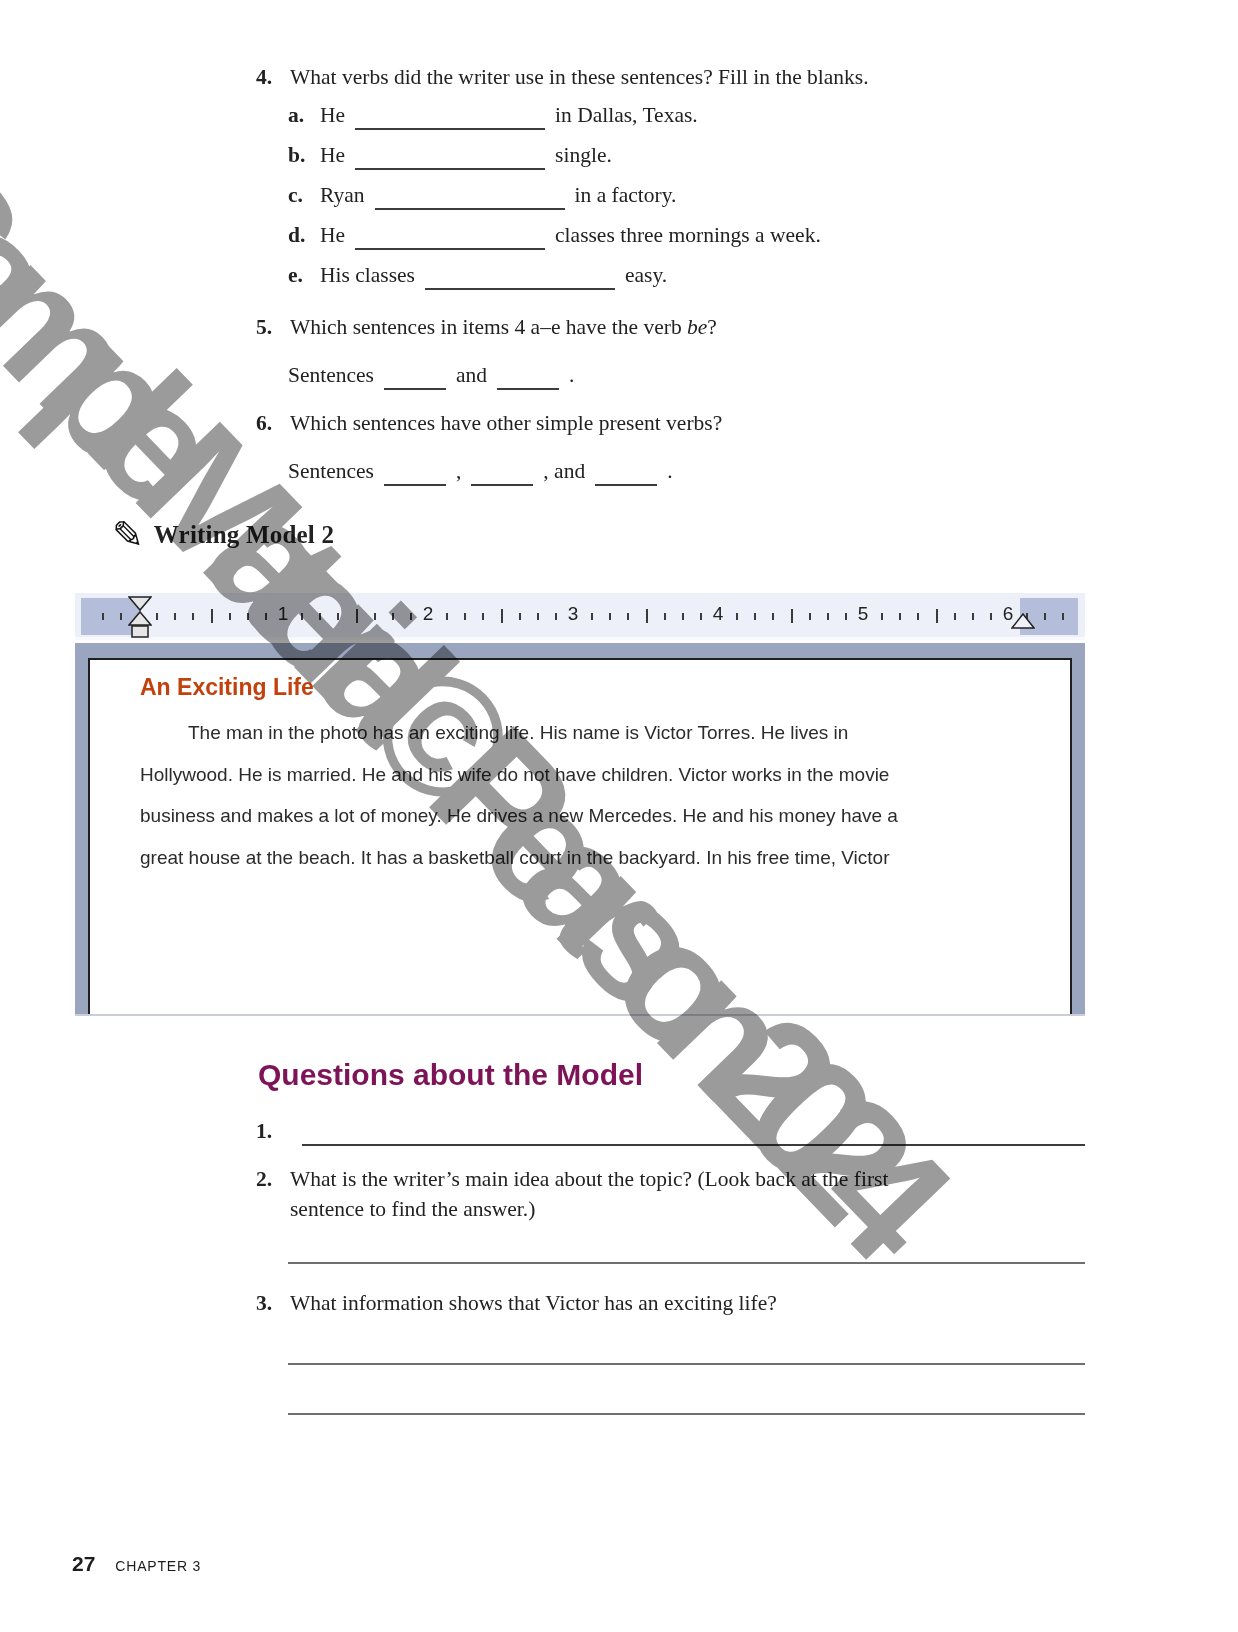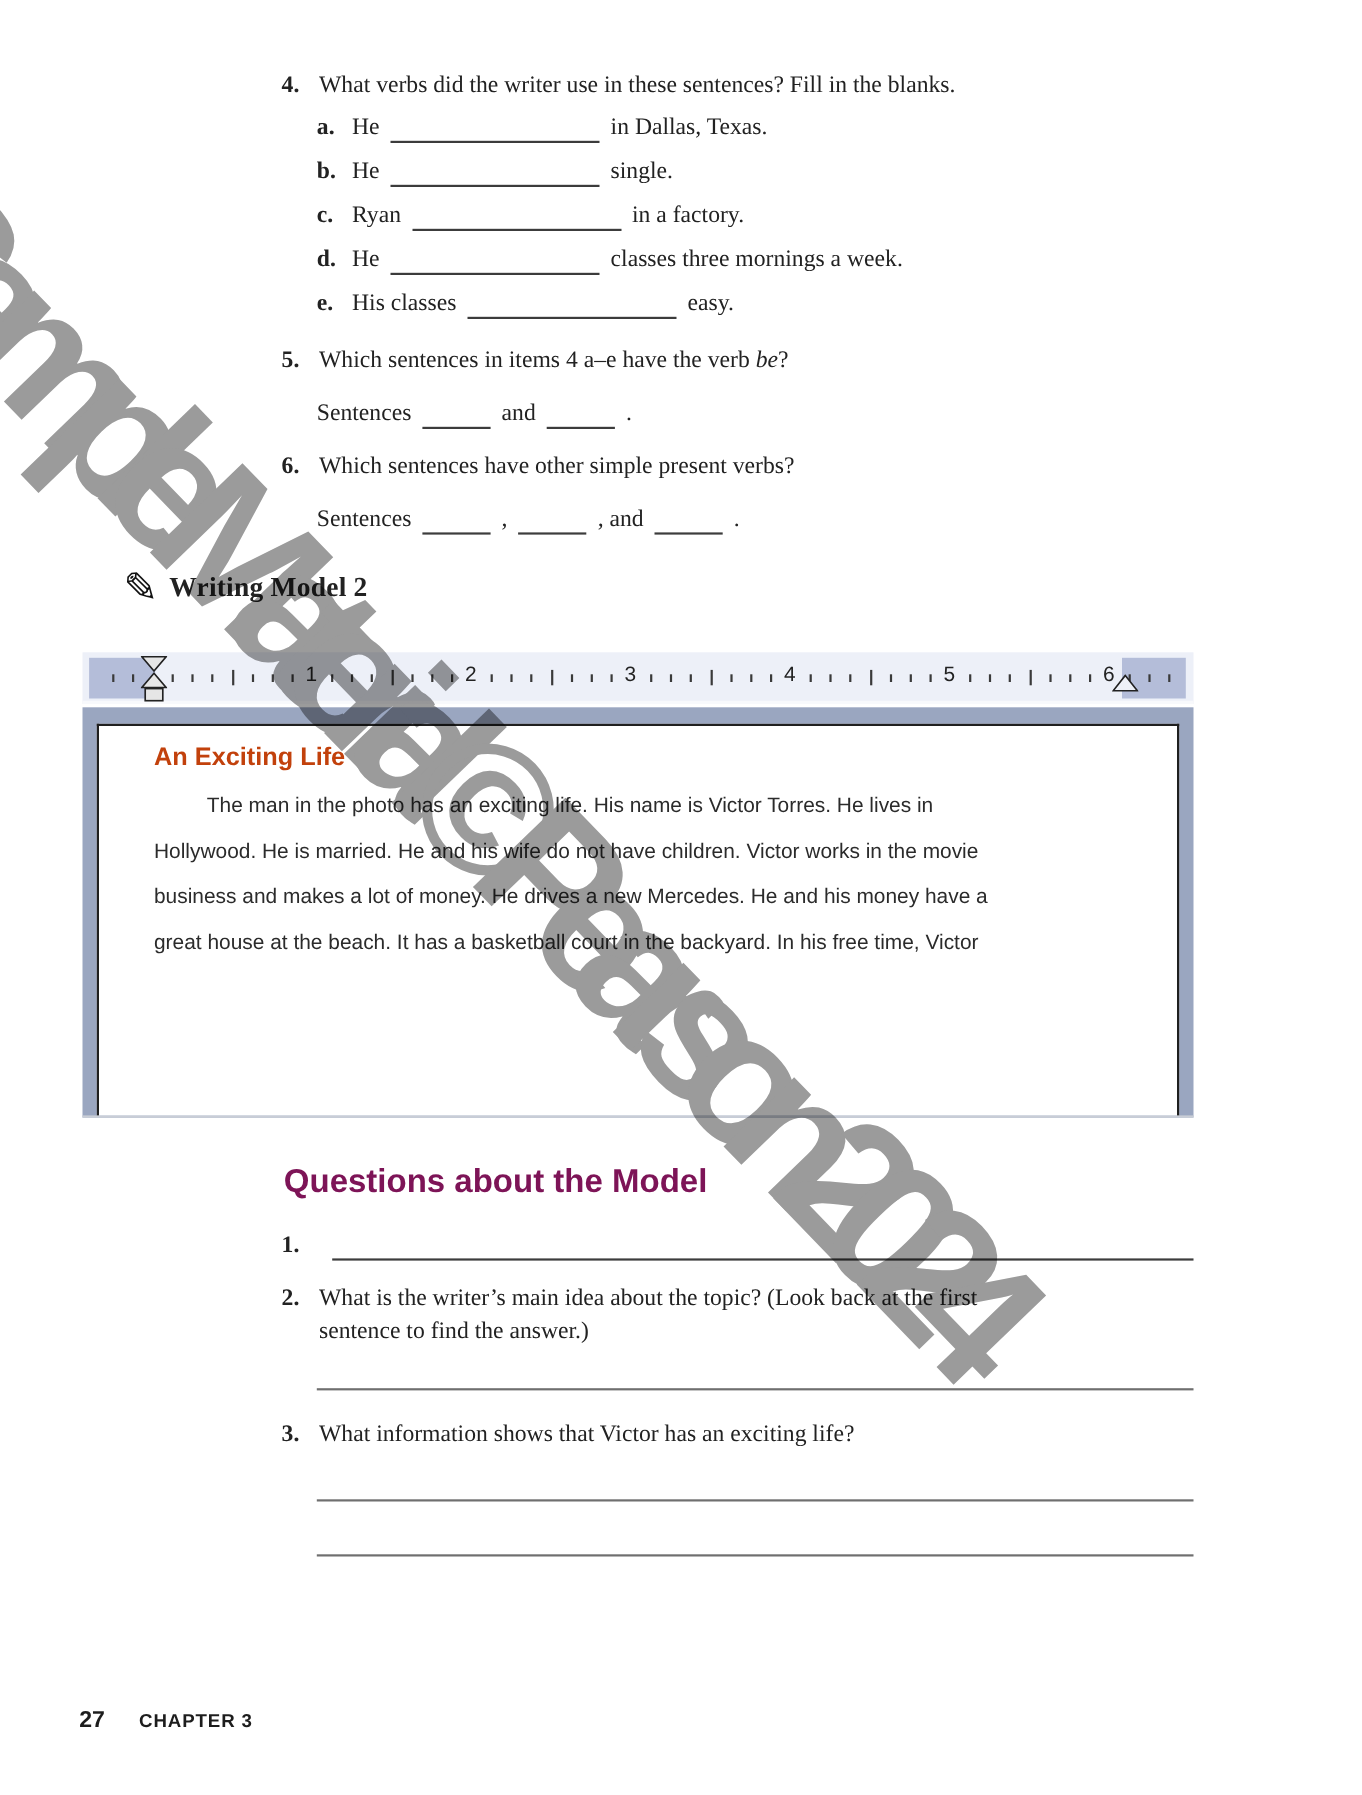--- a/index.html
+++ b/index.html
@@ -77,21 +77,21 @@
              font-size:30px; font-weight:bold; color:#7d1457; }
   .qm-row { position:absolute; left:256px; display:flex; white-space:nowrap;
             font-size:21.5px; line-height:30px; }
   .fill-line { flex:1 1 auto; border-bottom:2px solid #3c3c3c; margin-left:12px; }
   .ans-line { position:absolute; left:288px; width:797px; border-top:2px solid #6f6f6f; }
 
   
   .footer { position:absolute; left:72px; top:1552px; display:flex; align-items:baseline;
             font-family:"Liberation Sans", sans-serif; color:#1d1d1d; }
   .pageno { font-size:21px; font-weight:bold; }
-  .chapter { font-size:17px; font-weight:bold; letter-spacing:0.8px; margin-left:31px; }
+  .chapter { font-size:14px; font-weight:normal; letter-spacing:0.8px; margin-left:20px; }
 </style>
 </head>
 <body>
 
 <div class="qrow" style="top:62px">
   <span class="qnum">4.</span>
   <span>What verbs did the writer use in these sentences? Fill in the blanks.</span>
 </div>
 
 <div class="subrow" style="top:100px">

